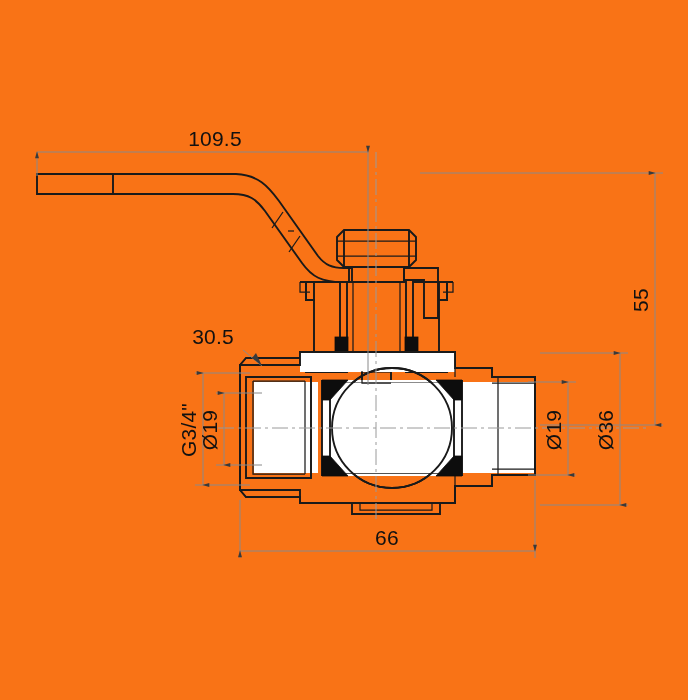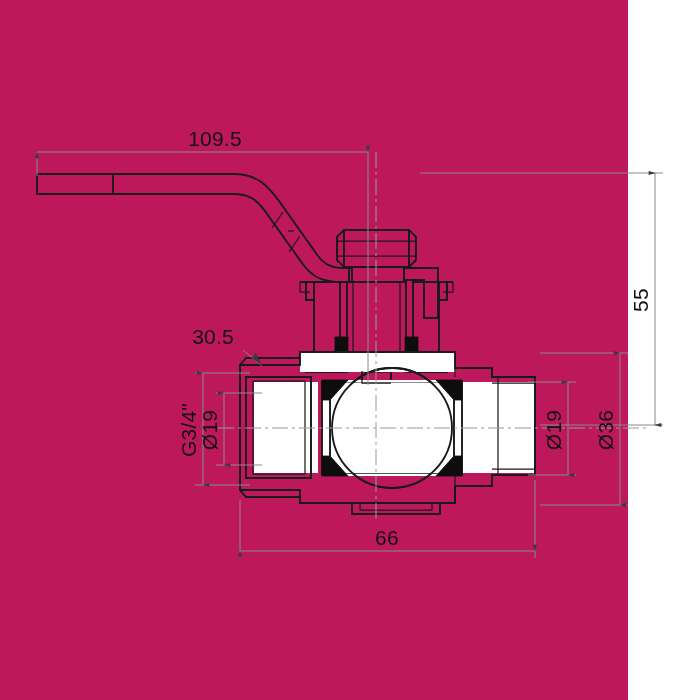--- a/index.html
+++ b/index.html
@@ -8,23 +8,23 @@
     background: #ffffff;
   }
   body {
     width: 700px;
     height: 700px;
     font-family: "Liberation Sans", sans-serif;
     overflow: hidden;
   }
   #drawing-root {
     position: relative;
-    width: 628px;
+    width: 688px;
     height: 700px;
-    background: #be185d;
+    background: #f97316;
   }
   svg.sheet {
     display: block;
     width: 700px;
     height: 700px;
   }
   .solid      { fill: none; stroke: #1a1a1a; stroke-width: 1.9; stroke-linejoin: miter; stroke-linecap: butt; }
   .solid-thin { fill: none; stroke: #1a1a1a; stroke-width: 1.25; }
   .hatch-line { stroke: #2b2b2b; stroke-width: 0.85; fill: none; }
   .seal       { fill: #0d0d0d; stroke: #0d0d0d; stroke-width: 0.8; }

